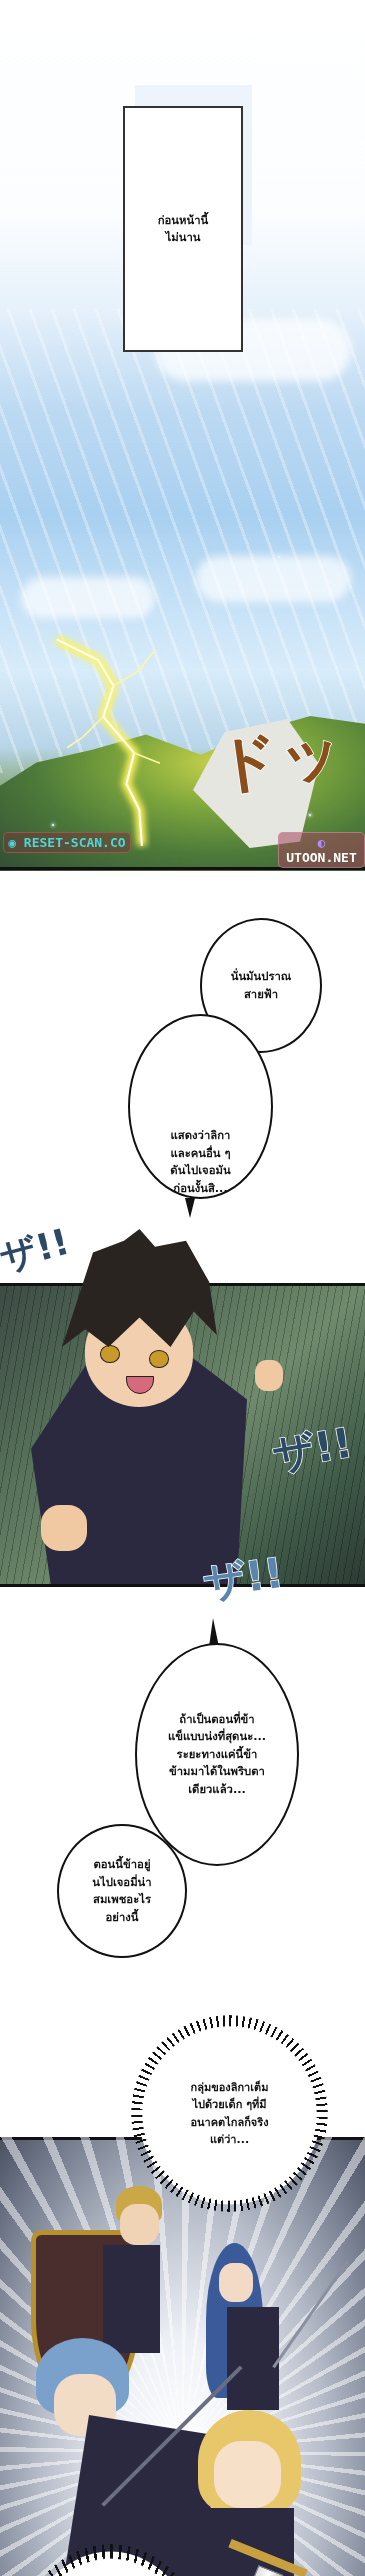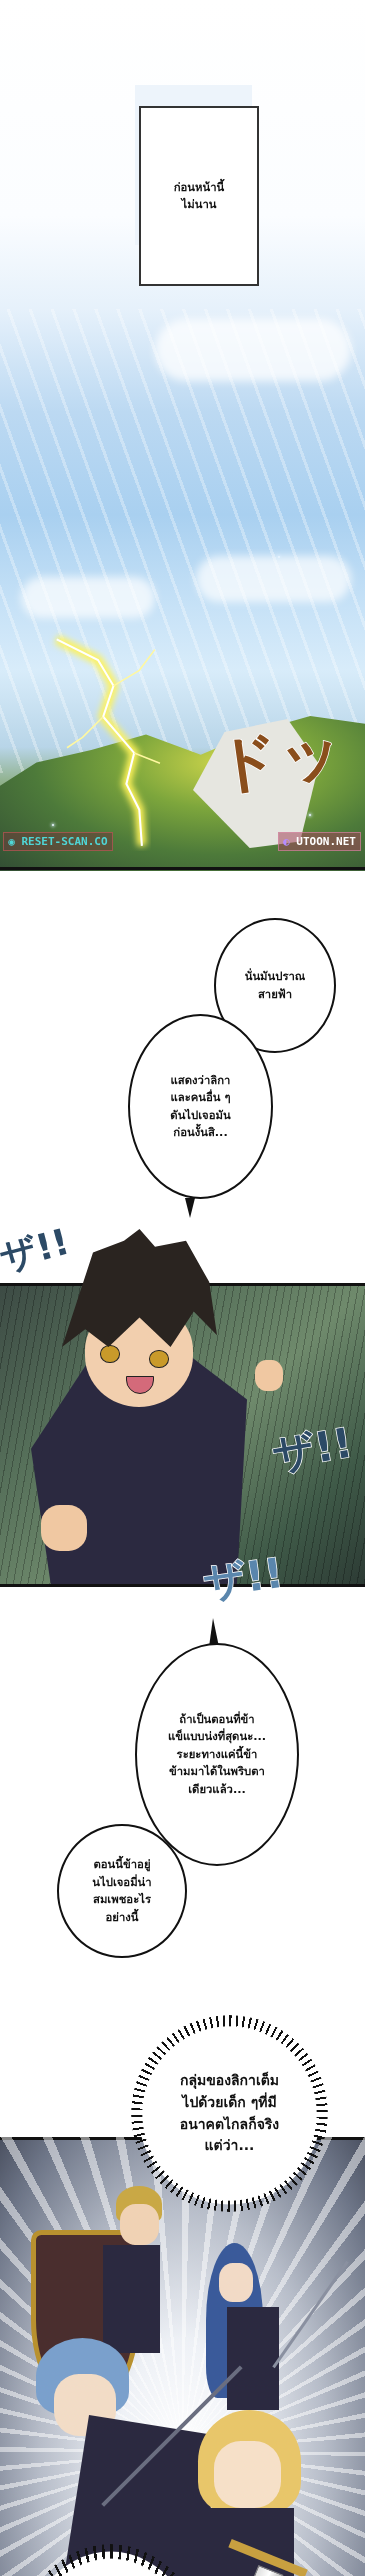--- a/index.html
+++ b/index.html
@@ -10,41 +10,41 @@
     position:absolute; background:#fff; border:2.1px solid #111; border-radius:50%;
     display:flex; align-items:center; justify-content:center; text-align:center;
     box-sizing:border-box; color:#111; font-weight:bold; font-size:11.3px; line-height:1.55;
     font-family:"DejaVu Sans", sans-serif; z-index:5;
   }
   .bubble .txt { white-space:pre-line; }
   .tail { position:absolute; width:0; height:0; z-index:4; }
   .spiky {
     position:absolute; border-radius:50%; background:#fff; z-index:5;
     display:flex; align-items:center; justify-content:center; text-align:center;
-    color:#111; font-weight:bold; font-size:14px; line-height:1.55;
+    color:#111; font-weight:bold; font-size:11px; line-height:1.55;
     box-shadow: 0 0 0 1.5px #fff;
   }
   .spiky::before {
     content:""; position:absolute; inset:-9.3px; border-radius:50%;
     background: repeating-conic-gradient(#111 0deg 1.2deg, transparent 1.2deg 4deg);
     -webkit-mask: radial-gradient(closest-side, transparent 88%, #000 89%, #000 100%, transparent 100%);
             mask: radial-gradient(closest-side, transparent 88%, #000 89%, #000 100%, transparent 100%);
     z-index:-1;
   }
   .spiky .txt { white-space:pre-line; position:relative; }
   .narration {
     position:absolute; background:#fff; border:2.1px solid #333; box-sizing:border-box;
     display:flex; align-items:center; justify-content:center; text-align:center;
     font-weight:bold; font-size:11.3px; line-height:1.55; color:#111; z-index:5;
   }
   .narration .txt { white-space:pre-line; }
   .sfx { position:absolute; font-weight:bold; font-family:"DejaVu Sans", sans-serif; z-index:6;
          -webkit-text-stroke:1.5px #fff; paint-order:stroke fill; }
   .watermark { position:absolute; z-index:7; font-family:"DejaVu Sans Mono", monospace; font-weight:bold;
-               font-size:11px; border-radius:0; padding:2.1px 4.1px; }
+               font-size:13px; border-radius:5px; padding:2.1px 4.1px; }
   .speed-lines {
     background-image: repeating-linear-gradient(100deg, rgba(0,0,0,0.25) 0 1px, transparent 1px 7.2px);
   }
   .sparkle { position:absolute; width:2.1px; height:2.1px; border-radius:50%; background:#e8f4ff; box-shadow:0 0 3.1px 1px rgba(220,240,255,0.8); }
 </style>
 </head>
 <body>
 
 <div class="panel" style="left:0; top:0; width:365px; height:871px;
             background:linear-gradient(180deg,#ffffff 0px,#fbfdff 216px,#e6f1fb 309px,#bcd9f2 412px,#a9d0f0 515px,#c7e2f7 608px,#d8ecfa 670px,#b8d5e8 747px,#8fb08a 783px,#5e7f4a 871px);">
@@ -65,50 +65,50 @@
         <filter id="glow">
           <feGaussianBlur stdDeviation="6"></feGaussianBlur>
         </filter>
       </defs>
     <path d="M40 20 L120 60 L150 110 L130 170 L190 240 L175 300 L200 350 L205 420" stroke="#fff35a" stroke-width="18" fill="none" filter="url(#glow)"></path>
     <path d="M40 20 L120 60 L150 110 L130 170 L190 240 L175 300 L200 350 L205 420" stroke="#ffffff" stroke-width="4" fill="none"></path>
     <path d="M130 170 L90 210 L60 230 M150 110 L200 80 L230 40 M190 240 L240 260" stroke="#fff8a0" stroke-width="3" fill="none"></path>
   </svg>
 
   <div class="abs" style="left:135px; top:85px; width:117px; height:160px; background:#edf4fb;"></div>
-  <div class="narration" style="left:139px; top:106px; width:120px; height:180px;">
+  <div class="narration" style="left:123px; top:106px; width:120px; height:246px;">
     <span class="txt">ก่อนหน้านี้
 ไม่นาน</span>
   </div>
 
 
   <div class="abs" style="left:193px; top:719px; width:126px; height:129px; background:#e6e6e0;
               clip-path:polygon(25% 10%, 75% 0%, 100% 35%, 85% 95%, 45% 100%, 0% 55%); z-index:5;"></div>
   <div class="sfx" style="left:216px; top:716px; font-size:62px; color:#8a4e1c; transform:rotate(-8deg);">ドッ</div>
 
   <div class="sparkle" style="left:52px; top:824px;"></div>
   <div class="sparkle" style="left:309px; top:814px;"></div>
   <div class="sparkle" style="left:278px; top:556px;"></div>
 
   <div class="watermark" style="left:3.1px; top:832px; background:rgba(110,60,60,0.55); color:#4fd6d6; border:1px solid rgba(200,90,90,0.6);">
     <span>◉</span>
     <span>RESET-SCAN.CO</span>
   </div>
-  <div class="watermark" style="left:278px; top:832px; background:rgba(160,70,90,0.55); color:#fff; border:1px solid rgba(220,140,170,0.6);">
+  <div class="watermark" style="left:278px; top:832px; background:rgba(160,70,90,0.55); color:#fff; border:1px solid rgba(220,140,170,0.6);text-align:center;">
     <span style="color:#b48cff;">◐</span>
     <span>UTOON.NET</span>
   </div>
 </div>
 <div class="abs" style="left:0; top:867px; width:365px; height:3.1px; background:#111;"></div>
 
-<div class="bubble" style="left:214px; top:918px; width:122px; height:135px;">
+<div class="bubble" style="left:200px; top:918px; width:122px; height:135px;">
   <span class="txt">นั่นมันปราณ
 สายฟ้า</span>
 </div>
-<div class="bubble" style="left:128px; top:1014px; width:145px; height:185px;">
+<div class="bubble" style="left:128px; top:1014px; width:145px; height:185px;align-items:flex-end;">
   <span class="txt">แสดงว่าลิกา
 และคนอื่น ๆ
 ดันไปเจอมัน
 ก่อนงั้นสิ...</span>
 </div>
 <div class="tail" style="left:185px; top:1198px; border-left:5.2px solid transparent; border-right:5.2px solid transparent; border-top:20.6px solid #111;"></div>
 
 <div class="panel" style="left:0; top:1283px; width:365px; height:304px;
             background:linear-gradient(135deg,#3c4a44 0%,#56705a 30%,#6f8a6c 55%,#3f5a48 80%,#2c3a34 100%);">
   <div class="abs speed-lines" style="inset:0;"></div>

